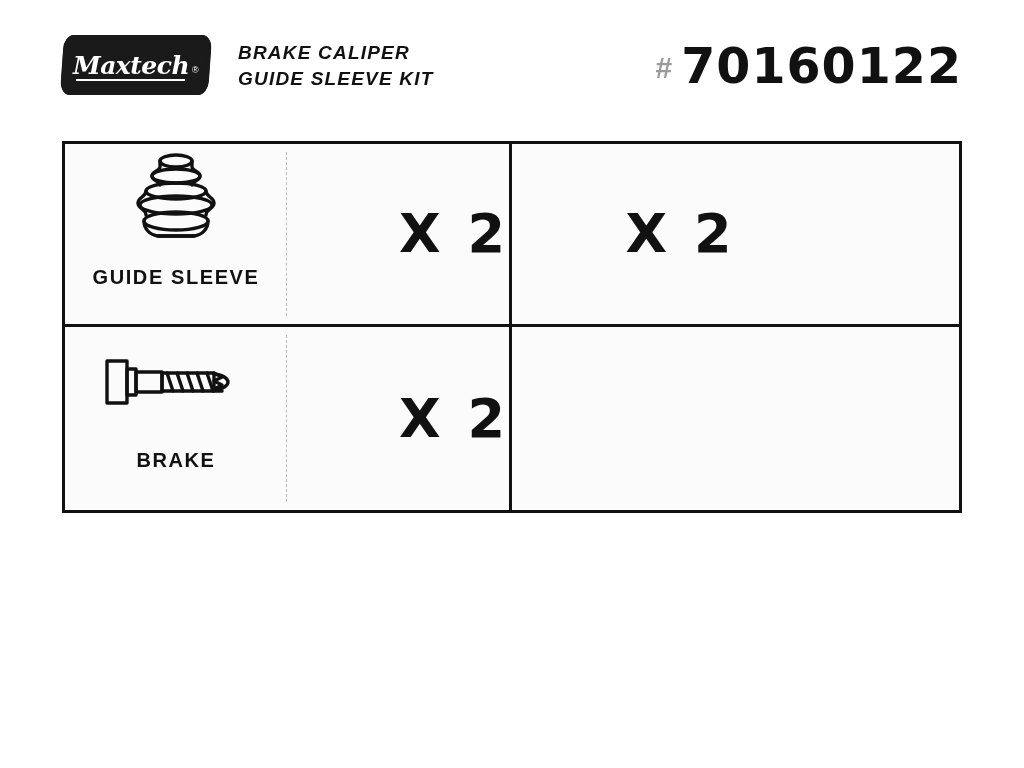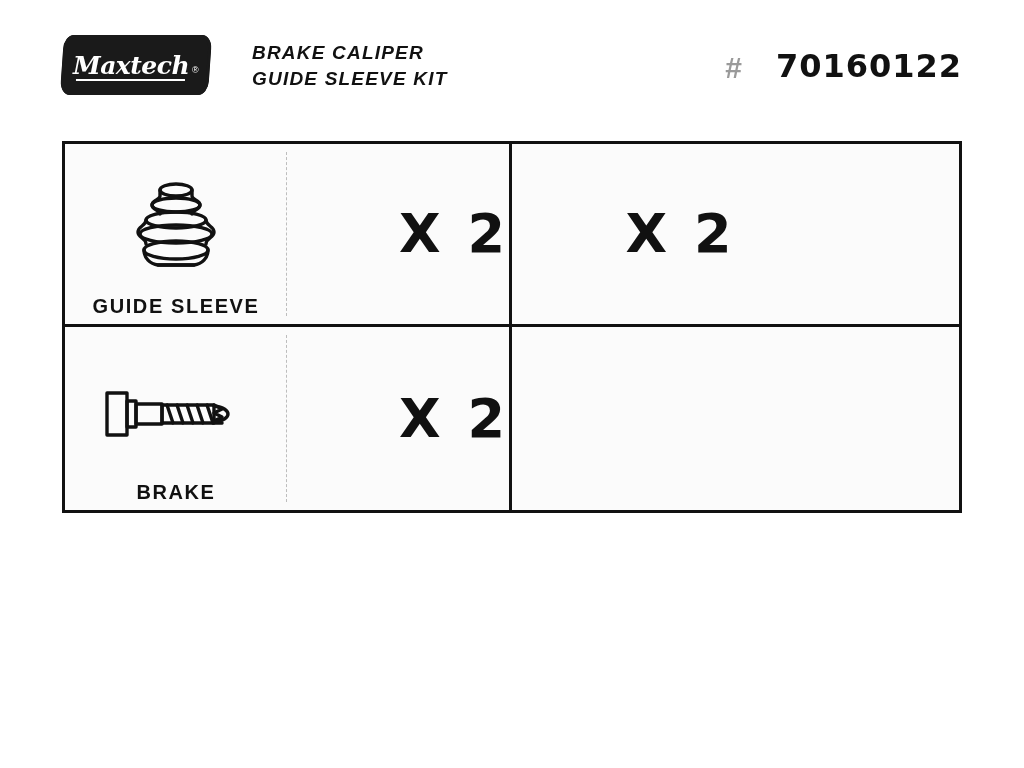--- a/index.html
+++ b/index.html
@@ -65,21 +65,21 @@
     position: absolute;
     left: 3px;
     right: 14px;
     bottom: -3px;
     height: 2px;
     background: #ffffff;
   }
 
   .kit-title {
     position: absolute;
-    left: 252px;
+    left: 238px;
     top: 40px;
     font-family: "Liberation Sans", sans-serif;
     font-style: italic;
     font-weight: bold;
     font-size: 19px;
     letter-spacing: 1.2px;
     line-height: 26px;
     color: #111111;
   }
 
@@ -95,25 +95,24 @@
     font-family: "Liberation Sans", sans-serif;
     font-weight: bold;
     font-size: 30px;
     color: #9a9a9a;
     margin-right: 9px;
     margin-top: 4px;
   }
   .part-number {
     font-family: "DejaVu Sans", sans-serif;
     font-weight: bold;
-    font-size: 32px;
+    font-size: 49px;
     letter-spacing: 1px;
     color: #111111;
     line-height: 1;
-    margin-left: 25px;
   }
 
   
   .parts-table {
     position: absolute;
     left: 62px;
     top: 141px;
     width: 900px;
     height: 372px;
     border: 3px solid #111111;
@@ -131,21 +130,21 @@
   }
   .cell.row1 { border-bottom: 3px solid #111111; }
   .cell.col1 { border-right: 3px solid #111111; }
   .cell.empty { }
 
   .part-side {
     position: relative;
     display: flex;
     flex-direction: column;
     align-items: center;
-    justify-content: flex-end;
+    justify-content: flex-start;
     box-sizing: border-box;
     padding-bottom: 6px;
   }
   .part-side::after {
     content: "";
     position: absolute;
     right: 0;
     top: 8px;
     bottom: 8px;
     border-right: 1px dashed #bdbdbd;

